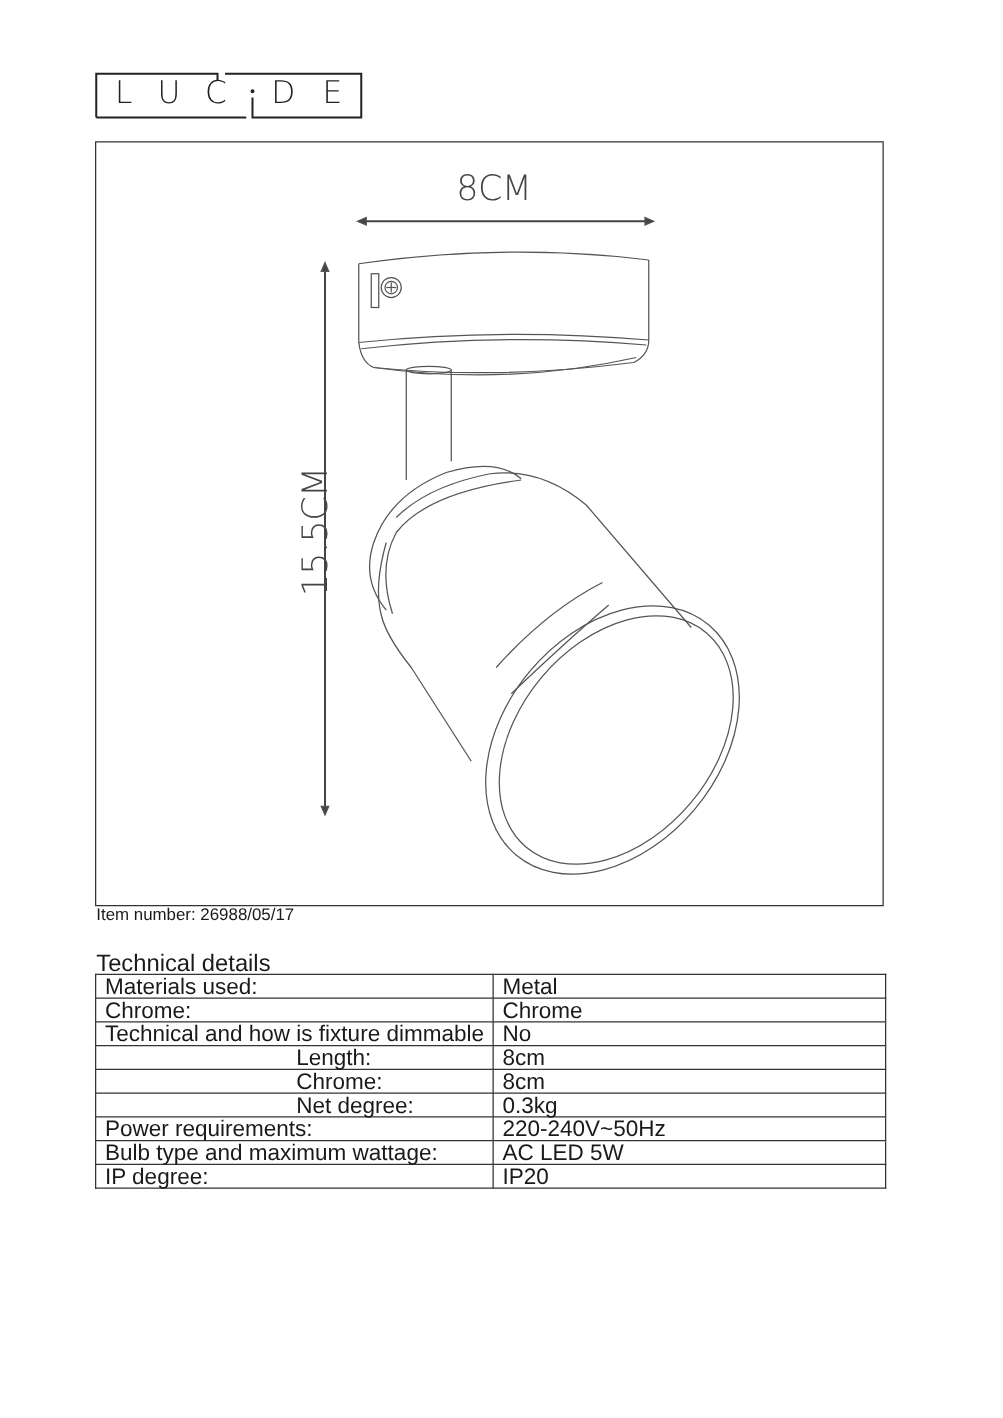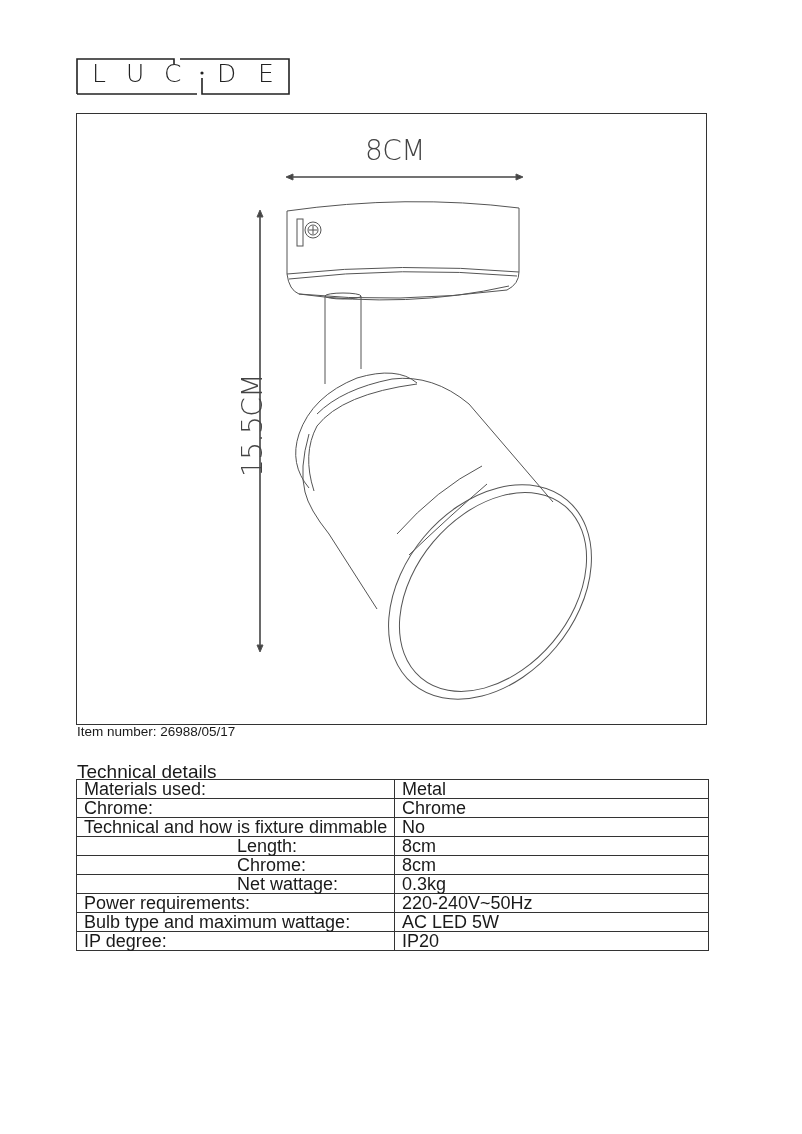--- a/index.html
+++ b/index.html
@@ -128,21 +128,21 @@
       <td class="col-value">8cm</td>
     </tr>
     <tr class="size-sub">
       <td class="col-label">
         <span class="sub-label">Chrome:</span>
       </td>
       <td class="col-value">8cm</td>
     </tr>
     <tr class="size-sub">
       <td class="col-label">
-        <span class="sub-label">Net wattage:</span>
+        <span class="sub-label">Net degree:</span>
       </td>
       <td class="col-value">0.3kg</td>
     </tr>
     <tr class="grey-top">
       <td class="col-label">Power requirements:</td>
       <td class="col-value">220-240V~50Hz</td>
     </tr>
     <tr>
       <td class="col-label">Bulb type and maximum wattage:</td>
       <td class="col-value">AC LED 5W</td>

